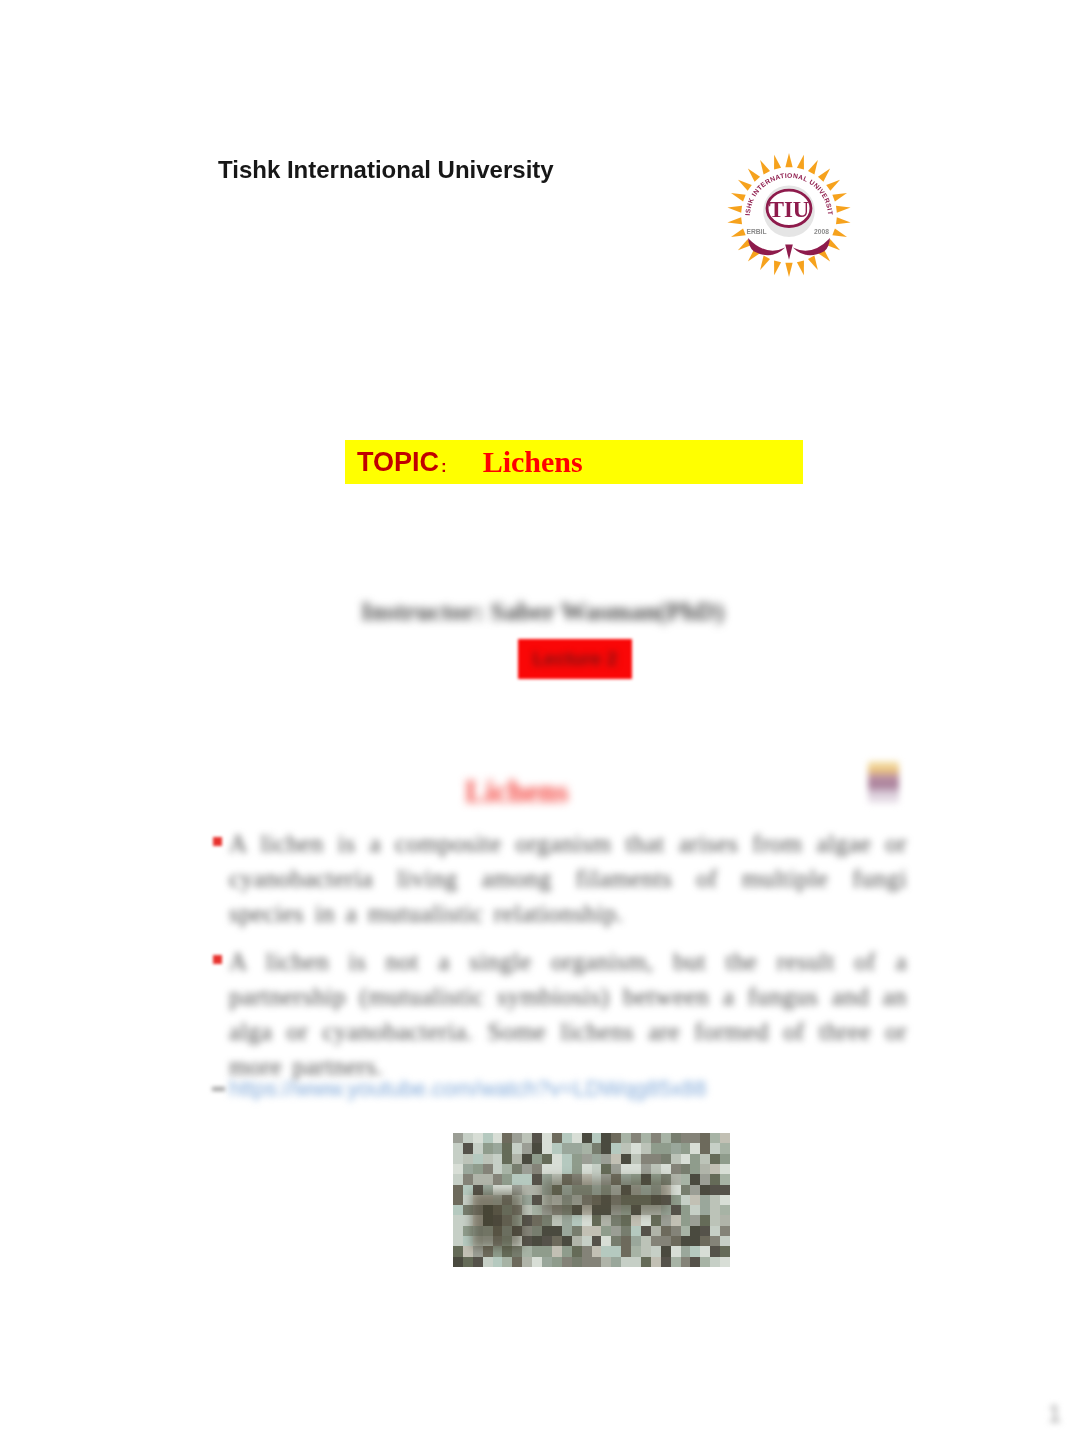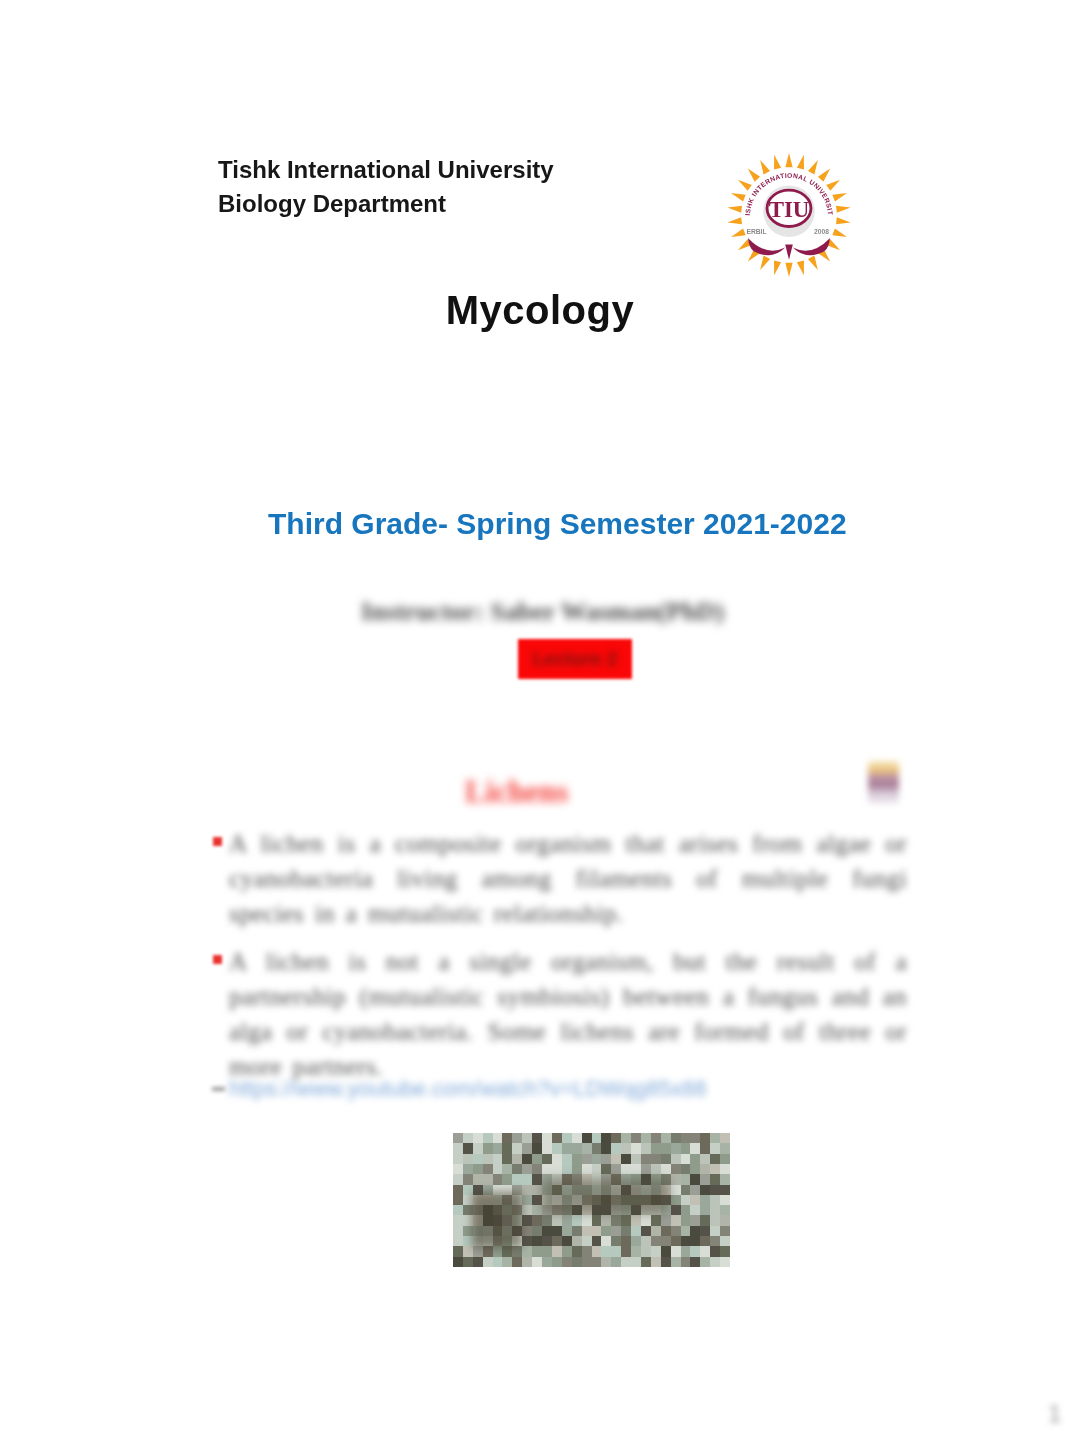--- a/index.html
+++ b/index.html
@@ -71,21 +71,20 @@
   .page-number{position:absolute;left:1048px;top:1400px;font-size:24px;color:#9b9b9b;
                filter:blur(3px);}
 </style>
 </head>
 <body>
 
 <div class="page">
 
   <div class="header">
     <div>Tishk International University</div>
-    <div>Biology Department</div>
   </div>
 
   <div class="logo">
     <svg viewBox="0 0 140 132">
       <g id="rays" fill="#F6A21D">
           <polygon points="70,1 66.2,16 73.8,16" transform="rotate(0 70 66)"></polygon>
           <polygon points="70,1 66.2,16 73.8,16" transform="rotate(13.846153846153847 70 66)"></polygon>
           <polygon points="70,1 66.2,16 73.8,16" transform="rotate(27.692307692307693 70 66)"></polygon>
           <polygon points="70,1 66.2,16 73.8,16" transform="rotate(41.53846153846154 70 66)"></polygon>
           <polygon points="70,1 66.2,16 73.8,16" transform="rotate(55.38461538461539 70 66)"></polygon>
@@ -122,24 +121,27 @@
       <text x="36" y="86" font-size="7" font-weight="bold" fill="#8a8a8a" text-anchor="middle">ERBIL</text>
       <text x="104" y="86" font-size="7" font-weight="bold" fill="#8a8a8a" text-anchor="middle">2008</text>
       <g fill="#8E1B4C">
         <path d="M 27,90 Q 46,110 66,100 Q 52,114 33,104 Q 28,100 27,90 Z"></path>
         <path d="M 113,90 Q 94,110 74,100 Q 88,114 107,104 Q 112,100 113,90 Z"></path>
         <polygon points="66,97 74,97 70,113"></polygon>
       </g>
     </svg>
   </div>
 
-  <div class="title">Mycology</div>
-
-
-  <div class="subtitle">Third Grade- Spring Semester 2021-2022</div>
+
+  <div class="topic-bar">
+    <span class="topic-label">TOPIC</span>
+    <span class="topic-colon">:</span>
+    <span class="topic-value">Lichens</span>
+  </div>
+
 
   <div class="instructor">Instructor: Saber Wasman(PhD)</div>
 
   <div class="lecture-badge">
     <span>Lecture 2</span>
   </div>
 
   <div class="slide-heading">Lichens</div>
   <div class="slide-icon"></div>
 

